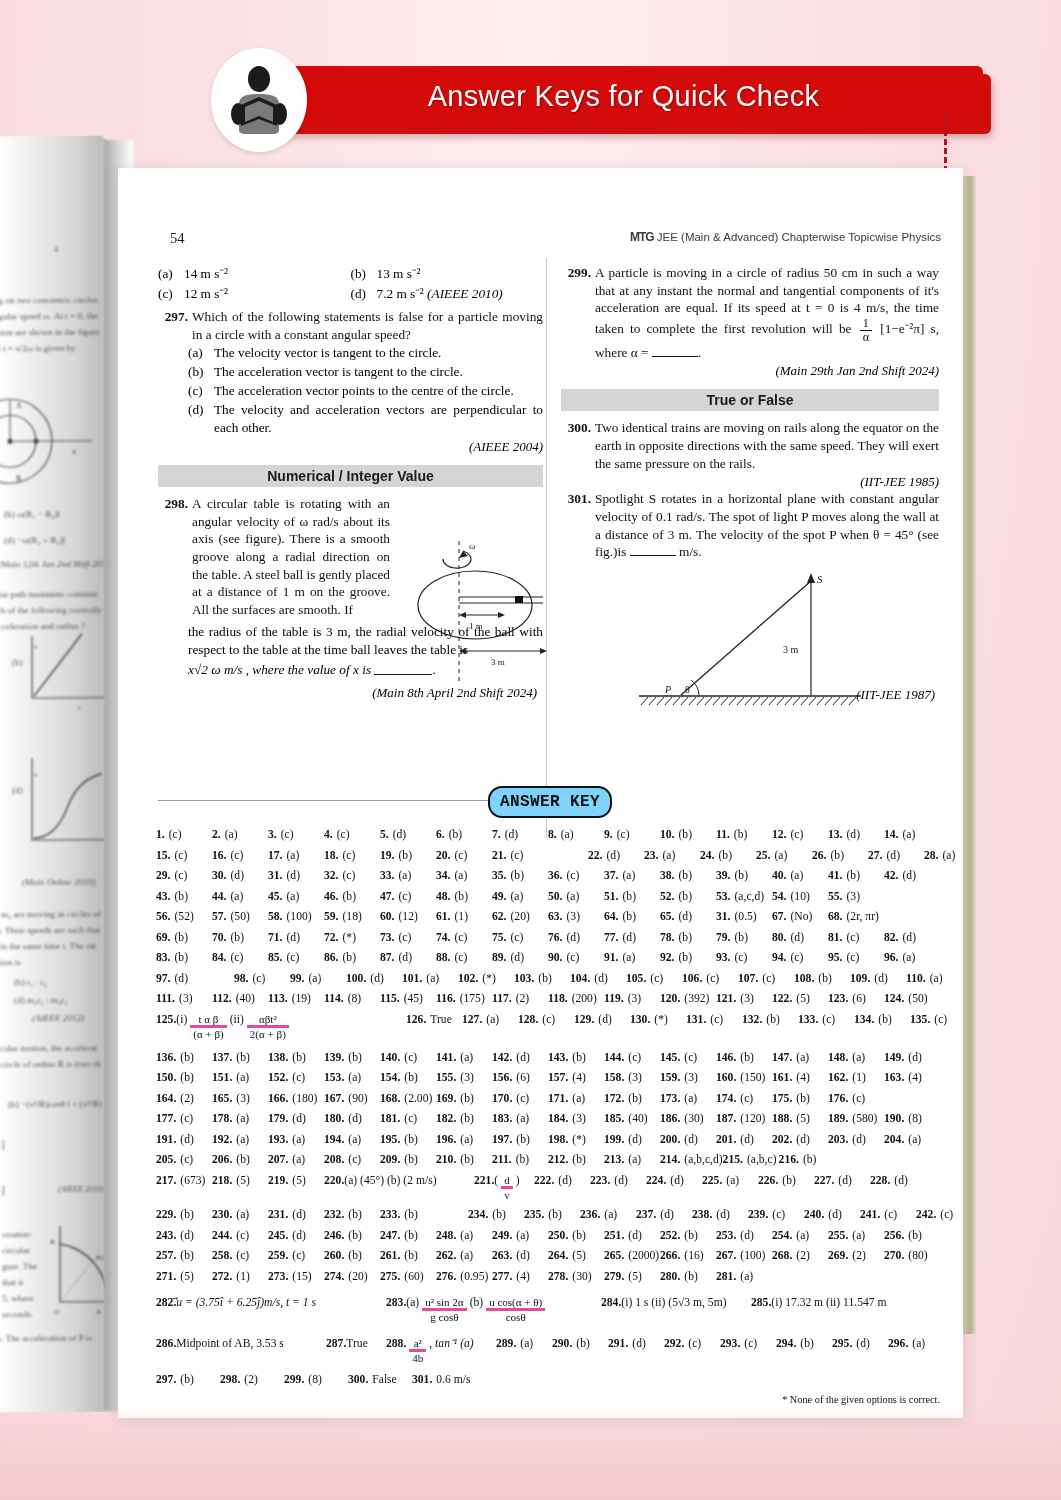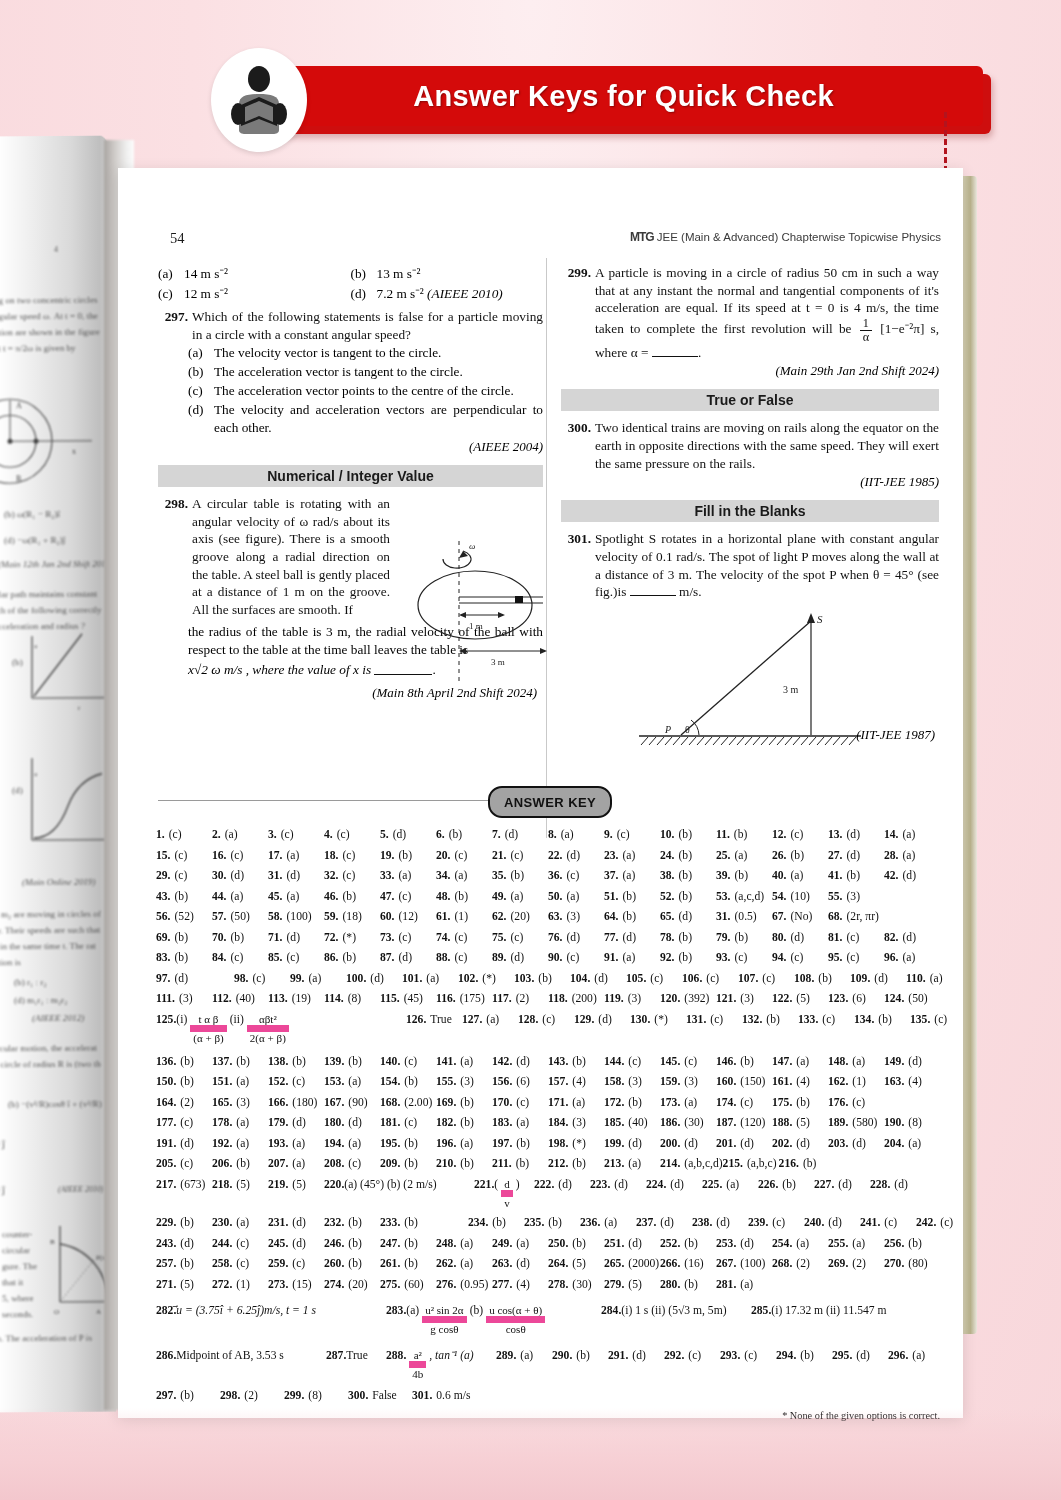--- a/index.html
+++ b/index.html
@@ -22,21 +22,21 @@
     background:#ce0e0e;border-radius:6px;
     box-shadow:2px 4px 6px rgba(120,0,0,.25);
   }
   .header-bar2{
     position:absolute;left:264px;top:44px;width:719px;height:60px;
     background:#d40a0a;border-radius:6px;
     display:flex;align-items:center;justify-content:center;
   }
   .header-title{
     color:#fff;font-family:"Liberation Sans", sans-serif;
-    font-weight:bold;font-size:29px;letter-spacing:.3px;
+    font-weight:normal;font-size:29px;letter-spacing:.3px;
     text-shadow:1px 1px 2px rgba(0,0,0,.35);
   }
   .logo-badge{
     position:absolute;left:211px;top:26px;width:96px;height:104px;
     background:#fff;border-radius:50%;
     box-shadow:0 2px 5px rgba(0,0,0,.12);
     display:flex;align-items:center;justify-content:center;
   }
   .logo-badge svg{display:block;}
 
@@ -118,34 +118,34 @@
   .frac .num{display:block;border-bottom:1px solid #111;padding:0 3px;}
   .frac .den{display:block;padding:0 3px;}
   .blank{display:inline-block;border-bottom:1px solid #111;width:58px;height:.85em;}
   .blank-sm{display:inline-block;border-bottom:1px solid #111;width:46px;height:.85em;}
 
   
   .ak-wrap{position:absolute;left:40px;top:618px;width:780px;height:30px;}
   .ak-line{position:absolute;left:0;top:14px;width:330px;height:1px;background:#9a9a9a;}
   .ak-pill{
     position:absolute;left:330px;top:0;width:120px;height:28px;
-    border:2px solid #111;border-radius:14px;background:#a3a3a3;
+    border:2px solid #111;border-radius:14px;background:#7dd3fc;
     display:flex;align-items:center;justify-content:center;
-    font-family:Liberation Sans, sans-serif;font-weight:bold;font-size:13px;
+    font-family:Liberation Mono, monospace;font-weight:bold;font-size:16px;
     letter-spacing:.4px;color:#111;
   }
 
   
   .ak-body{position:absolute;left:38px;top:660px;width:790px;font-size:11.6px;color:#111;}
   .ak-row{display:flex;align-items:baseline;margin-bottom:7.5px;white-space:nowrap;}
   .ak-cell{display:inline-flex;align-items:baseline;}
   .ak-n{font-weight:bold;margin-right:4px;}
   .ak-a{}
   .fr{display:inline-block;vertical-align:-0.5em;text-align:center;font-size:.95em;line-height:1.1;margin:0 3px;}
-  .fr .n{display:block;border-bottom:7px solid #ec4899;padding:0 3px;}
+  .fr .n{display:block;border-bottom:3px solid #ec4899;padding:0 3px;}
   .fr .d{display:block;padding:0 3px;}
 
   
   .fig298{position:absolute;left:245px;top:40px;}
   .fig301{position:absolute;left:60px;top:0;}
 
   .bottom-fade{
     position:absolute;left:0;bottom:0;width:1061px;height:92px;
     background:linear-gradient(180deg,rgba(248,215,219,0) 0%,#f6cfd4 60%,#f3c7cd 100%);
   }
@@ -365,21 +365,20 @@
     <div class="src-right">(Main 29th Jan 2nd Shift 2024)</div>
 
     <div class="section-band">True or False</div>
 
     <div class="q-row">
       <span class="q-num">300.</span>
       <span class="q-body">Two identical trains are moving on rails along the equator on the earth in opposite directions with the same speed. They will exert the same pressure on the rails.</span>
     </div>
     <div class="src-right">(IIT-JEE 1985)</div>
 
-    <div class="section-band">Fill in the Blanks</div>
 
     <div class="q-row">
       <span class="q-num">301.</span>
       <span class="q-body">
         <span>Spotlight S rotates in a horizontal plane with constant angular velocity of 0.1 rad/s. The spot of light P moves along the wall at a distance of 3 m. The velocity of the spot P when θ = 45° (see fig.)is</span>
         <span class="blank-sm"></span>
         <span>m/s.</span>
       </span>
     </div>
 
@@ -514,21 +513,21 @@
           <span class="ak-a">(b)</span>
         </span>
         <span class="ak-cell" style="min-width: 56px;">
           <span class="ak-n">20.</span>
           <span class="ak-a">(c)</span>
         </span>
         <span class="ak-cell" style="min-width: 56px;">
           <span class="ak-n">21.</span>
           <span class="ak-a">(c)</span>
         </span>
-        <span class="ak-cell" style="min-width: 56px;">
+        <span class="ak-cell" style="min-width: 56px; margin-left: 40px;">
           <span class="ak-n">22.</span>
           <span class="ak-a">(d)</span>
         </span>
         <span class="ak-cell" style="min-width: 56px;">
           <span class="ak-n">23.</span>
           <span class="ak-a">(a)</span>
         </span>
         <span class="ak-cell" style="min-width: 56px;">
           <span class="ak-n">24.</span>
           <span class="ak-a">(b)</span>

